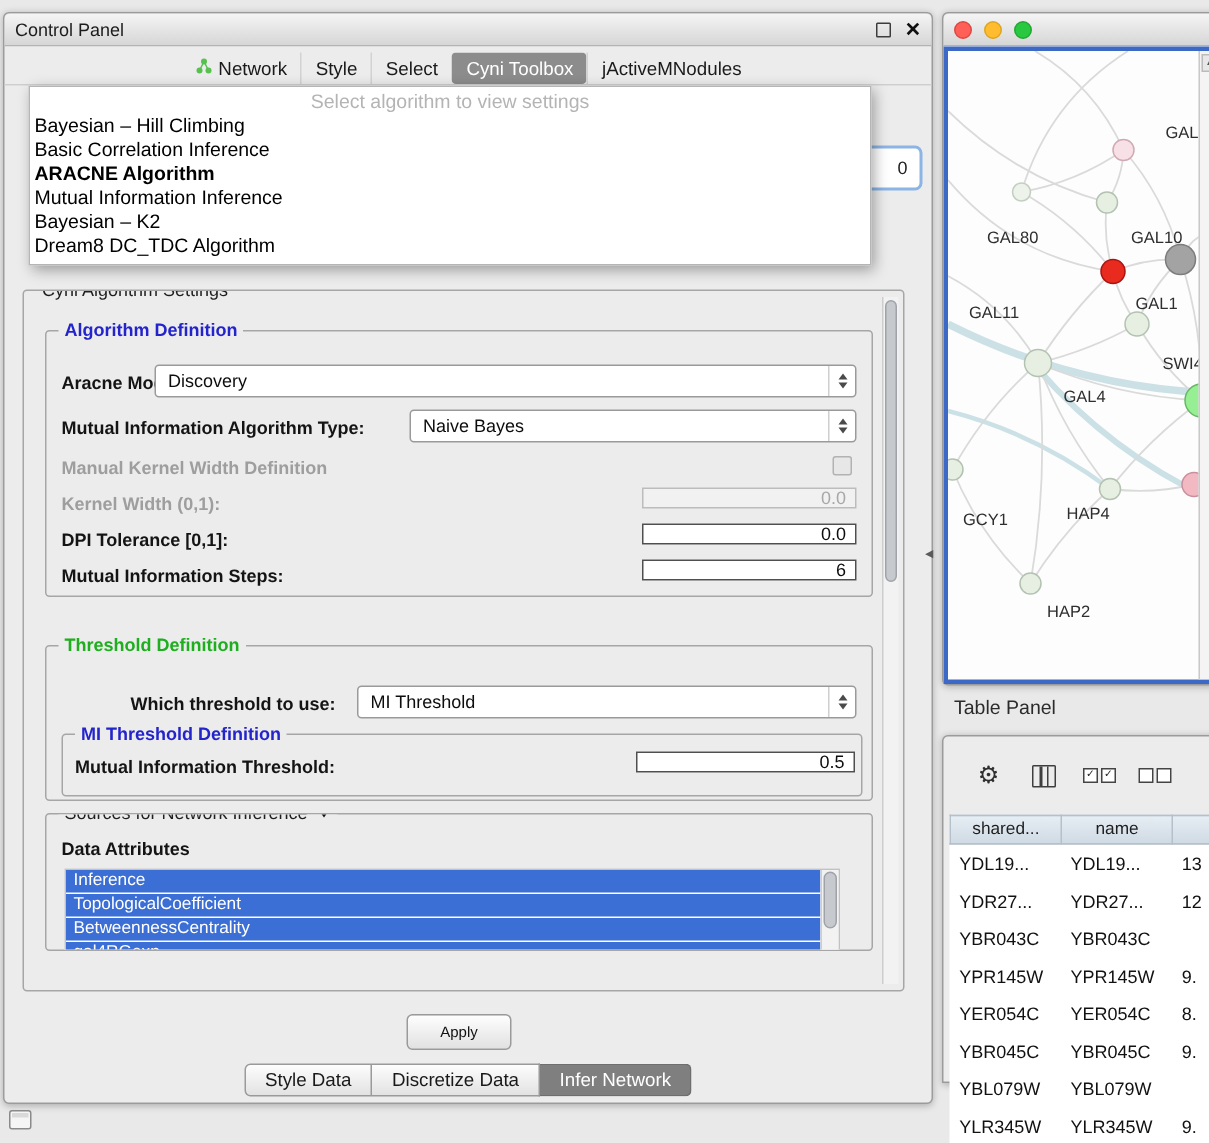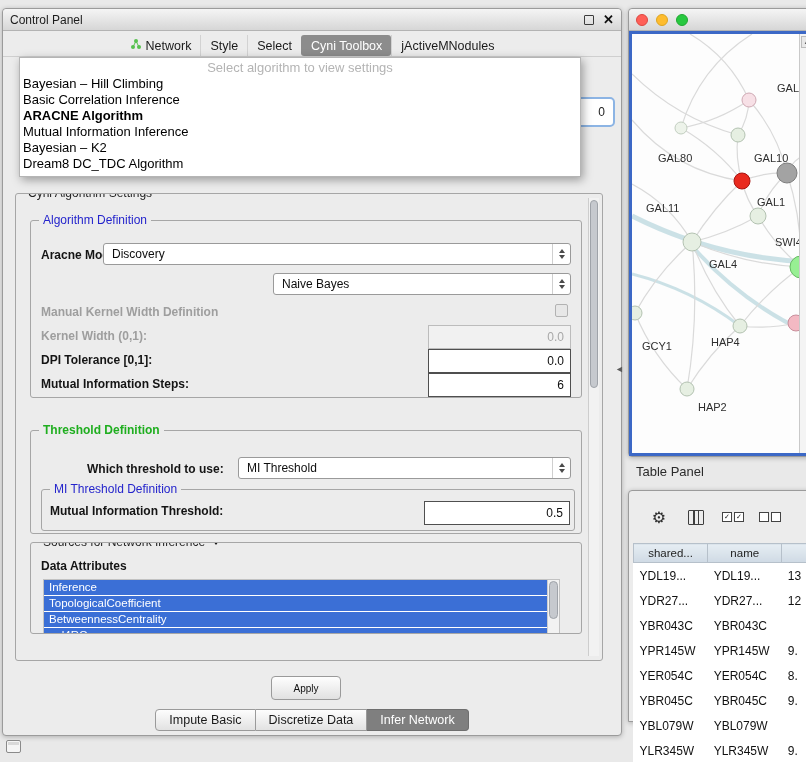--- a/index.html
+++ b/index.html
@@ -14,29 +14,29 @@
   .tab{display:flex;align-items:center;gap:4px;padding:2px 9px;font-size:12.5px;color:#1a1a1a;border-left:1px solid #d2d2d2;height:17px}
   .tab:first-child{border-left:none}
   .tab.active{background:var(--active-tab);color:#fff;border-radius:3px;border-left-color:transparent}
   .popup{position:absolute;left:16px;top:48px;width:560px;background:#fff;border:1px solid #b5b5b5;box-shadow:2px 3px 9px rgba(0,0,0,.35);z-index:30;padding:1px 0 4px 0}
   .popup .ph{color:#b4b4b4;text-align:center;font-size:13px;height:17px;line-height:17px}
   .opt{font-size:13px;height:16px;line-height:16px;padding-left:3px;color:#000;white-space:nowrap}
   .opt.selected{font-weight:bold}
   .fragment-field{position:absolute;left:554px;top:88px;width:46px;height:26px;background:#fff;border:2px solid #8cb4e4;border-radius:5px;z-index:5;display:flex;align-items:center;justify-content:flex-end;padding-right:8px;font-size:12px;color:#222}
   .group{position:absolute;border:1px solid #a6a6a6;border-radius:3px;box-sizing:border-box}
   .gtitle{position:absolute;top:-8px;left:8px;background:#ececec;padding:0 4px;font-size:12px;color:#1f1f1f;white-space:nowrap}
-  .gtitle.blue{color:var(--title-blue);font-weight:normal}
+  .gtitle.blue{color:var(--title-blue);font-weight:bold}
   .gtitle.green{color:var(--title-green);font-weight:bold}
   .flabel{position:absolute;font-weight:bold;font-size:12px;color:#141414;white-space:nowrap}
   .flabel.disabled{color:#9e9e9e}
   .combo{position:absolute;height:22px;background:#fff;border:1px solid #9a9a9a;border-radius:3px;font-size:12px;color:#0d0d0d;display:flex;align-items:center;padding-left:8px;box-sizing:border-box}
   .combo .arrows{margin-left:auto;width:17px;align-self:stretch;display:flex;flex-direction:column;align-items:center;justify-content:center;gap:2px;border-left:1px solid #cfcfcf}
   .tri-up{width:0;height:0;border-left:3.5px solid transparent;border-right:3.5px solid transparent;border-bottom:4px solid #4a4a4a}
   .tri-down{width:0;height:0;border-left:3.5px solid transparent;border-right:3.5px solid transparent;border-top:4px solid #4a4a4a}
-  .tfield{position:absolute;height:24px;background:#fff;border:1px solid #4f4f4f;font-size:12px;color:#0d0d0d;display:flex;align-items:center;justify-content:flex-end;padding-right:6px;box-sizing:border-box}
+  .tfield{position:absolute;height:14px;background:#fff;border:1px solid #4f4f4f;font-size:12px;color:#0d0d0d;display:flex;align-items:center;justify-content:flex-end;padding-right:6px;box-sizing:border-box}
   .tfield.disabled{border-color:#bcbcbc;color:#a8a8a8;background:#f1f1f1}
   .checkbox{position:absolute;width:13px;height:13px;border:1px solid #b2b2b2;background:#e7e7e7;border-radius:2px;box-sizing:border-box}
   .expand-tri{display:inline-block;width:0;height:0;border-top:5px solid transparent;border-bottom:5px solid transparent;border-left:7px solid #111;margin-left:8px;vertical-align:-1px}
   .collapse-tri{display:inline-block;width:0;height:0;border-left:5px solid transparent;border-right:5px solid transparent;border-top:7px solid #111;margin-left:6px;vertical-align:1px}
   .listbox{position:absolute;background:#fff;border:1px solid #c2c2c2;overflow:hidden;box-sizing:border-box}
   .list-item{height:15px;line-height:15px;margin:0 12px 1px 0;background:var(--selection-blue);color:#fff;font-size:11.5px;padding-left:5px;white-space:nowrap}
   .scrolltrack{position:absolute;background:#f2f2f2;border-left:1px solid #cdcdcd;box-sizing:border-box}
   .scrollthumb{position:absolute;left:1px;right:1px;background:#c6c9ce;border:1px solid #9fa3a9;border-radius:5px;box-sizing:border-box}
   .btn{position:absolute;border:1px solid #9a9a9a;border-radius:4px;background:linear-gradient(#fefefe,#e1e1e1);font-size:10px;color:#111;display:flex;align-items:center;justify-content:center}
   .btabs{position:absolute;left:0;right:0;top:700px;display:flex;justify-content:center}
@@ -127,20 +127,21 @@
 
       <span class="flabel" style="left:10px;top:27px">Aracne Mode:</span>
       <div class="combo" style="left:72px;top:22px;width:468px">
         <span>Discovery</span>
         <span class="arrows">
             <span class="tri-up"></span>
             <span class="tri-down"></span>
           </span>
       </div>
 
+      <span class="flabel" style="left:10px;top:57px">Mutual Information Algorithm Type:</span>
       <div class="combo" style="left:242px;top:52px;width:298px">
         <span>Naive Bayes</span>
         <span class="arrows">
             <span class="tri-up"></span>
             <span class="tri-down"></span>
           </span>
       </div>
 
       <span class="flabel disabled" style="left:10px;top:84px">Manual Kernel Width Definition</span>
       <span class="checkbox" style="left:524px;top:83px"></span>
@@ -188,21 +189,21 @@
         <div class="scrolltrack" style="right:0;top:0;bottom:0;width:12px">
           <div class="scrollthumb" style="top:1px;height:38px"></div>
         </div>
       </div>
     </div>
   </div>
 
   <div class="btn" style="left:268px;top:667px;width:68px;height:22px">Apply</div>
 
   <div class="btabs" id="bottom-tabs">
-      <div class="btab">Impute Basic</div>
+      <div class="btab">Style Data</div>
       <div class="btab">Discretize Data</div>
       <div class="btab active">Infer Network</div>
     </div>
 </section>
 
 <section class="window" style="left:628px;top:8px;width:200px;height:447px;background:#e4e4e4">
   <div class="titlebar">
     <span class="traffic" style="background:#ff5f57;border:1px solid #dd4842"></span>
     <span class="traffic" style="background:#febc2e;border:1px solid #dda521"></span>
     <span class="traffic" style="background:#28c840;border:1px solid #22a833"></span>

